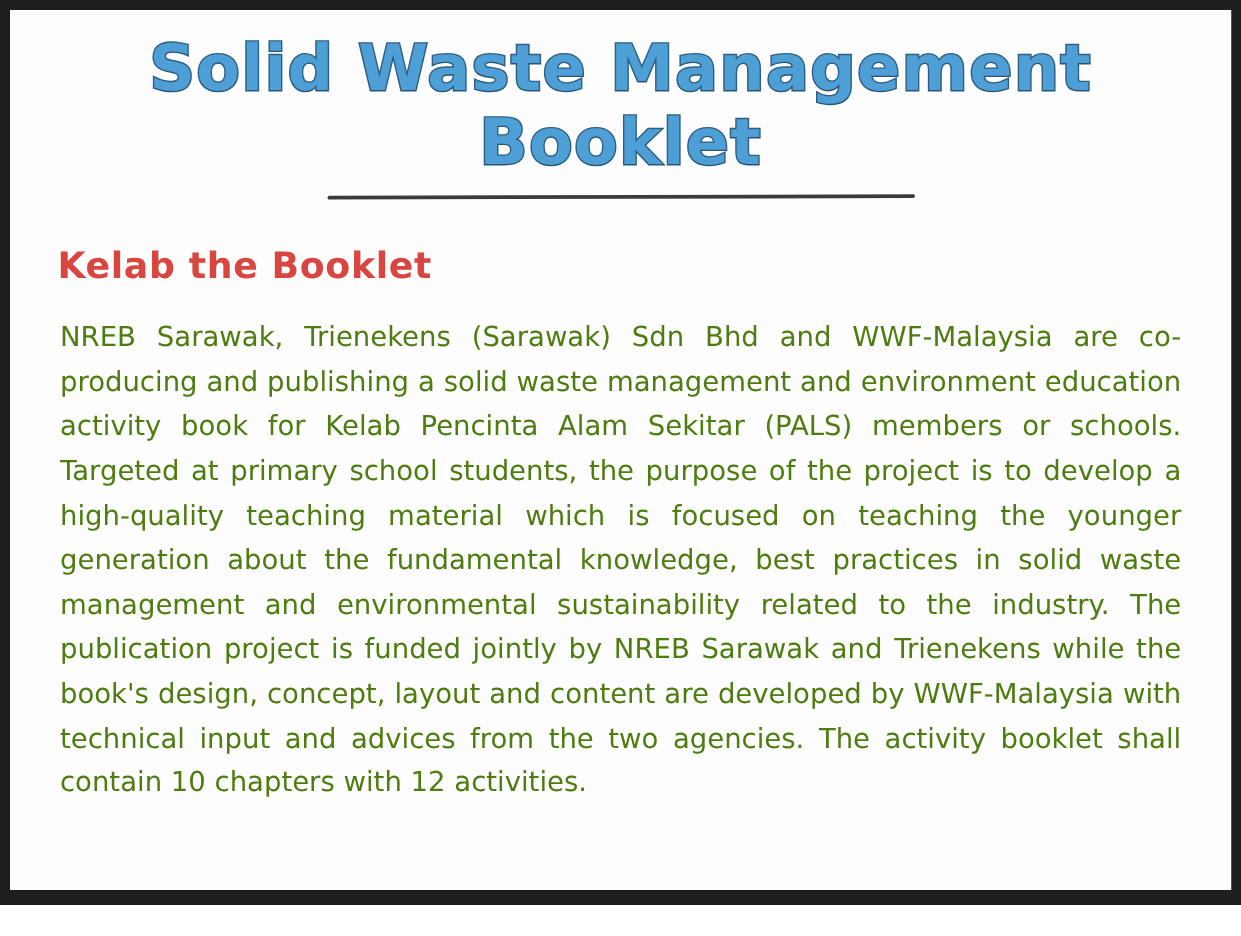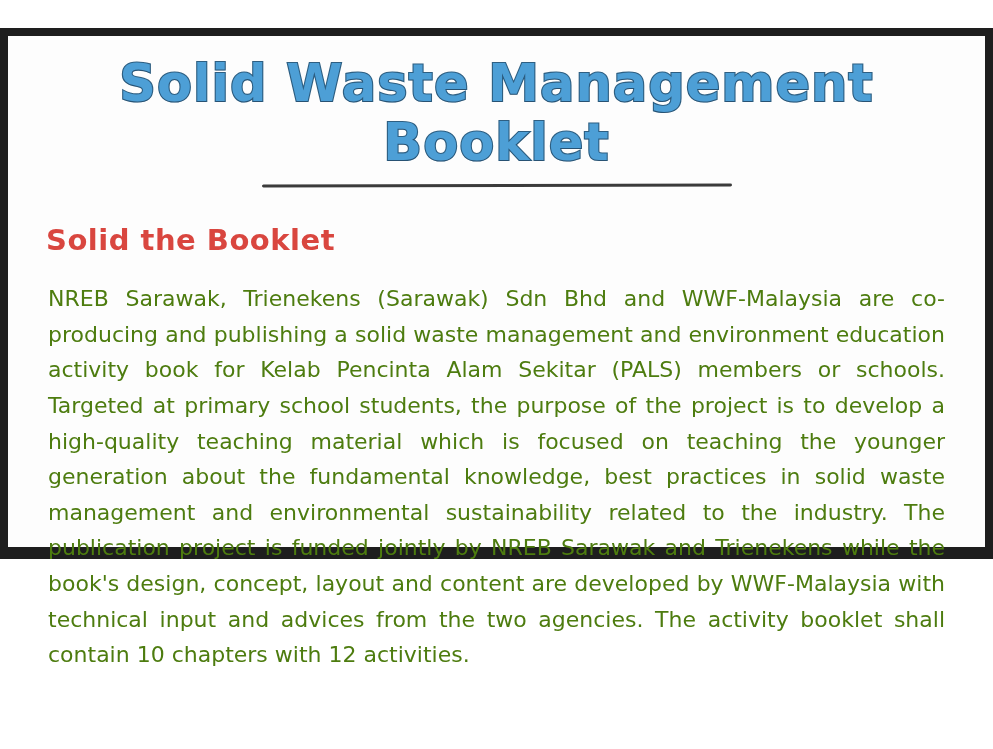--- a/index.html
+++ b/index.html
@@ -5,26 +5,25 @@
   * { box-sizing: border-box; margin: 0; padding: 0; }
   html, body { background: #ffffff; }
   body {
     font-family: "Liberation Sans", sans-serif;
     width: 993px;
     height: 749px;
     overflow: hidden;
   }
   .page {
     width: 993px;
-    height: 531px;
+    height: 724px;
     background: #fdfdfd;
     border: 8px solid #1e1e1e;
     border-bottom-width: 12px;
     position: relative;
-    margin-top: 28px;
   }
   
   .title-wrap {
     text-align: center;
     padding-top: 18px;
   }
   .page-title {
     display: inline-block;
     font-family: "DejaVu Sans", sans-serif;
     font-weight: 800;
@@ -70,19 +69,19 @@
 </head>
 <body>
 
 <div class="page">
 
   <div class="title-wrap">
     <h1 class="page-title">Solid Waste Management Booklet</h1>
     <div class="title-underline"></div>
   </div>
 
-  <h2 class="section-heading about-heading">Solid the Booklet</h2>
+  <h2 class="section-heading about-heading">Kelab the Booklet</h2>
 
   <p class="body-text">NREB Sarawak, Trienekens (Sarawak) Sdn Bhd and WWF-Malaysia are co-producing and publishing a solid waste management and environment education activity book for Kelab Pencinta Alam Sekitar (PALS) members or schools. Targeted at primary school students, the purpose of the project is to develop a high-quality teaching material which is focused on teaching the younger generation about the fundamental knowledge, best practices in solid waste management and environmental sustainability related to the industry. The publication project is funded jointly by NREB Sarawak and Trienekens while the book's design, concept, layout and content are developed by WWF-Malaysia with technical input and advices from the two agencies. The activity booklet shall contain 10 chapters with 12 activities.</p>
 
 
 
 </div>
 
 </body></html>

